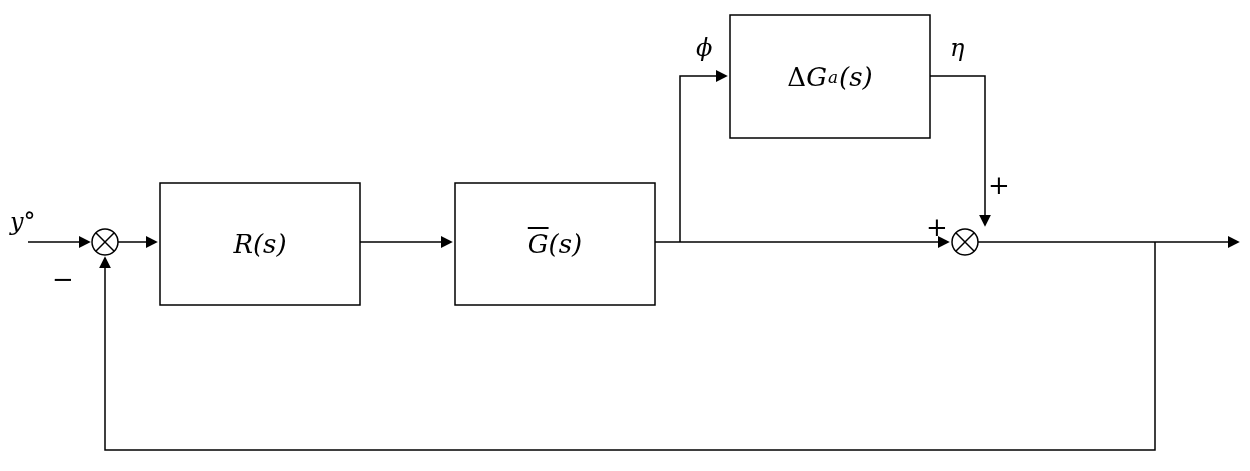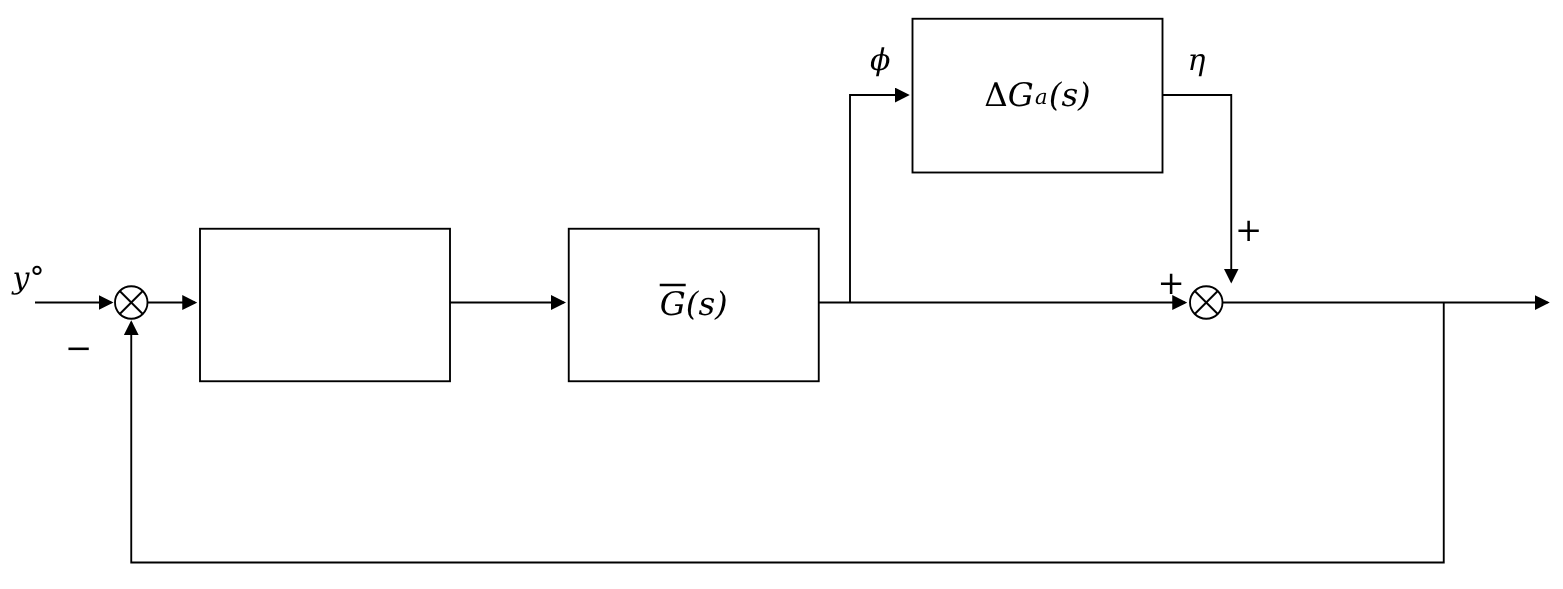--- a/index.html
+++ b/index.html
@@ -94,20 +94,23 @@
         <line x1="955.8" y1="232.8" x2="974.2" y2="251.2"></line>
         <line x1="955.8" y1="251.2" x2="974.2" y2="232.8"></line>
       </g>
     </g>
   </svg>
 
   <div class="label" style="left:10px; top:210px;">y°</div>
 
   <div class="sign" style="left:52px; top:266px;">−</div>
 
+  <div class="block-label" style="left:160px; top:183px; width:200px; height:122px;">
+    <span>R(s)</span>
+  </div>
 
   <div class="block-label" style="left:455px; top:183px; width:200px; height:122px;">
     <span class="gbar">G</span>
       <span>(s)</span>
   </div>
 
   <div class="block-label" style="left:730px; top:15px; width:200px; height:123px;">
     <span class="upright">Δ</span>
       <span>G</span>
       <span class="sub">a</span>

